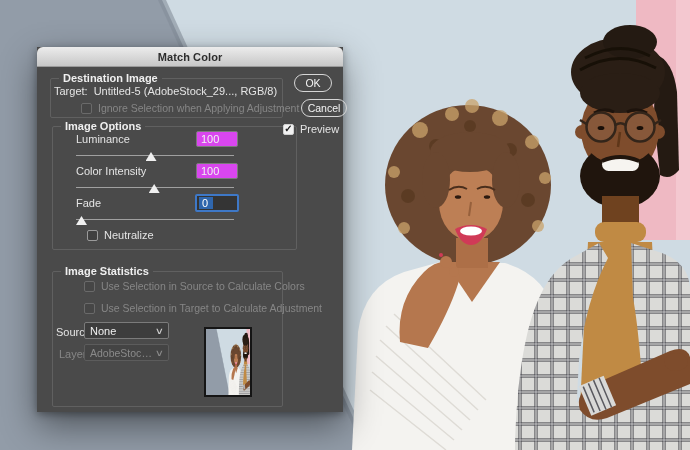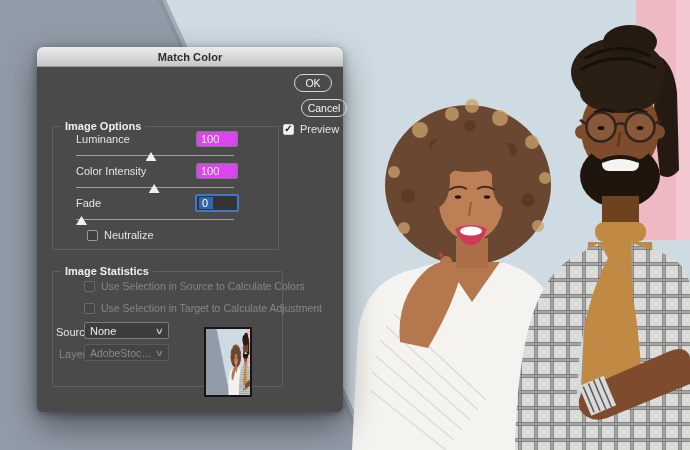--- a/index.html
+++ b/index.html
@@ -5,40 +5,40 @@
   * { margin:0; padding:0; box-sizing:border-box; }
   html,body { width:690px; height:450px; overflow:hidden; }
   body { font-family:"Liberation Sans", sans-serif; position:relative; background:#cfdbe3; }
 
   .stage { position:absolute; inset:0; width:690px; height:450px; }
   .bg-photo { position:absolute; inset:0; width:690px; height:450px; display:block; }
 
   
   .dialog {
     position:absolute; left:37px; top:47px; width:306px; height:365px;
-    border-radius:6px; box-shadow:0 14px 34px rgba(0,0,0,.45), 0 2px 8px rgba(0,0,0,.35);
+    border-radius:0; box-shadow:0 14px 34px rgba(0,0,0,.45), 0 2px 8px rgba(0,0,0,.35);
     background:#4a4a4a; font-size:11px; color:#e8e8e8;
   }
   .titlebar {
     position:absolute; left:0; top:0; width:306px; height:20px;
     border-radius:6px 6px 0 0;
     background:linear-gradient(#ececec,#c7c7c7);
     border-bottom:1px solid #9a9a9a;
     display:flex; align-items:center; justify-content:center;
   }
   .titlebar .title { color:#2d2d2d; font-size:11px; font-weight:600; letter-spacing:.1px; }
 
   .group { position:absolute; border:1px solid #606060; border-radius:2px; }
   .legend {
     position:absolute; top:-7px; left:8px; background:#4a4a4a; padding:0 4px;
     font-weight:600; color:#efefef; white-space:nowrap;
   }
   .g1 { left:13px; top:31px; width:233px; height:40px; }
-  .g2 { left:15px; top:79px; width:227px; height:124px; }
-  .g3 { left:15px; top:224px; width:231px; height:116px; }
+  .g2 { left:15px; top:79px; width:245px; height:124px; }
+  .g3 { left:15px; top:224px; width:231px; height:136px; }
 
   .row { position:absolute; display:flex; align-items:center; gap:6px; white-space:nowrap; }
   .lbl { color:#e4e4e4; }
   .lbl.dim, .dim { color:#868686; }
 
   .checkbox {
     width:11px; height:11px; border:1px solid #9b9b9b; border-radius:2px;
     background:#404040; flex:0 0 auto; display:flex; align-items:center; justify-content:center;
   }
   .checkbox.disabled { border-color:#6a6a6a; background:#464646; }
@@ -198,20 +198,31 @@
 
   <svg class="bg-photo" viewBox="0 0 690 450">
     <use href="#photo-scene"></use>
   </svg>
 
   <div class="dialog">
     <div class="titlebar">
       <span class="title">Match Color</span>
     </div>
 
+    <div class="group g1">
+      <span class="legend">Destination Image</span>
+      <div class="row" style="left:3px; top:6px;">
+        <span class="lbl">Target:</span>
+        <span class="lbl">Untitled-5 (AdobeStock_29..., RGB/8)</span>
+      </div>
+      <div class="row" style="left:30px; top:23px;">
+        <span class="checkbox disabled"></span>
+        <span class="dim" style="font-size:10.5px;">Ignore Selection when Applying Adjustment</span>
+      </div>
+    </div>
 
     <div class="group g2">
       <span class="legend">Image Options</span>
 
       <div class="row" style="left:23px; top:6px;align-items:center;">
         <span class="lbl">Luminance</span>
       </div>
       <div class="field" style="left:143px; top:4px; width:42px;">100</div>
       <div class="slider" style="left:23px; top:27px;">
         <div class="track"></div>

